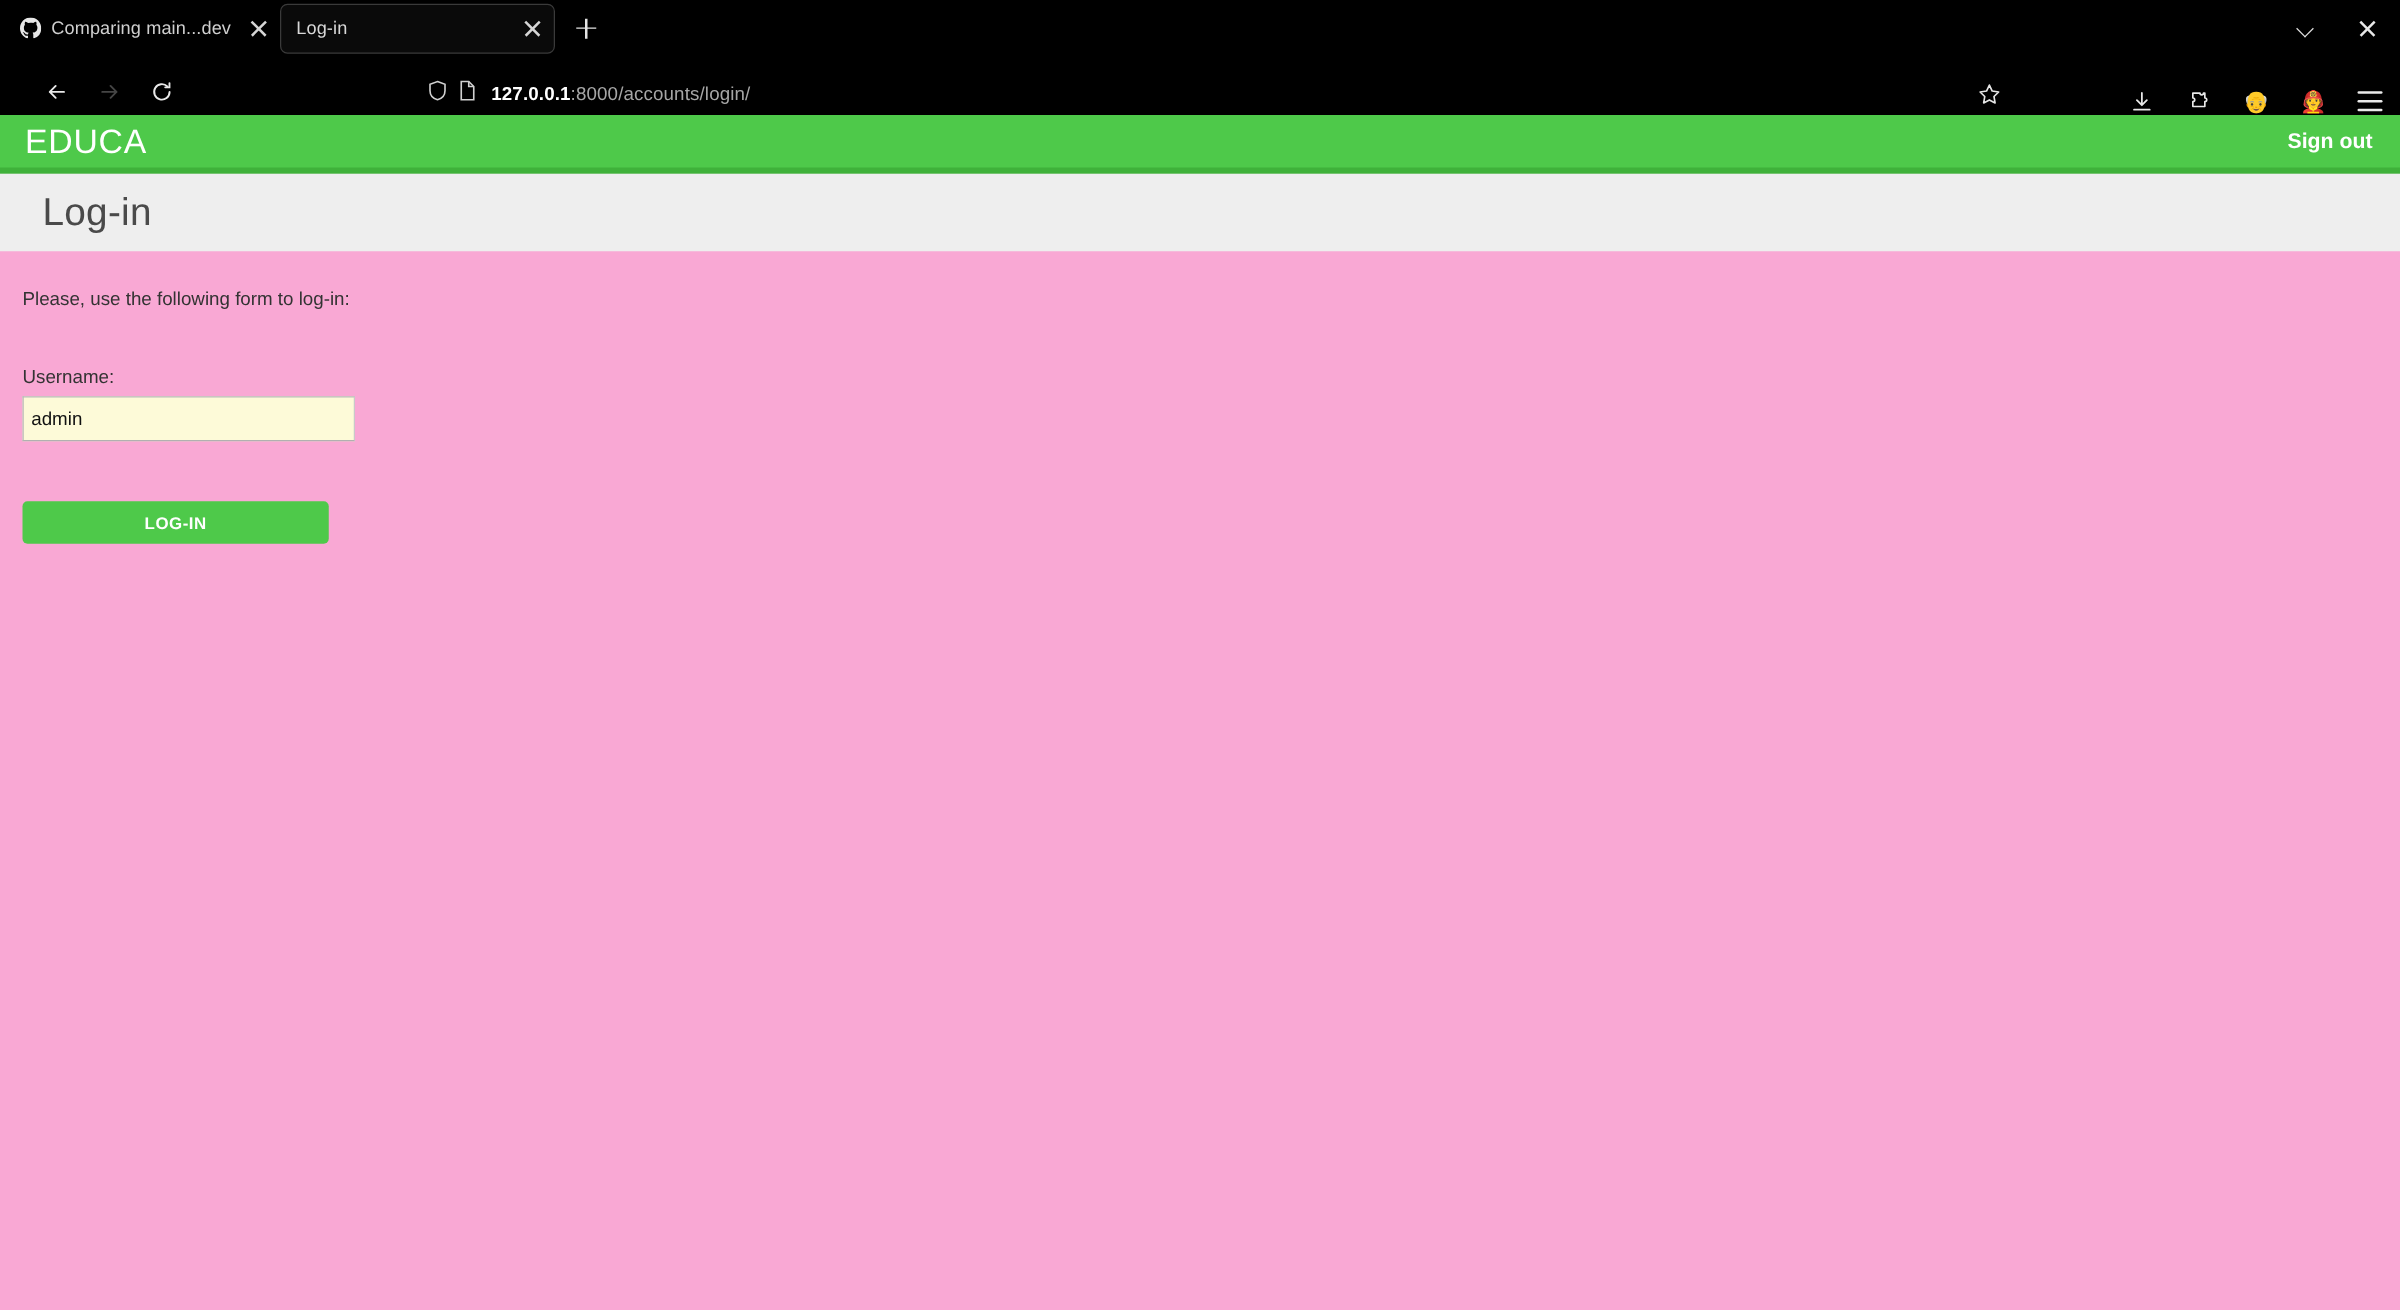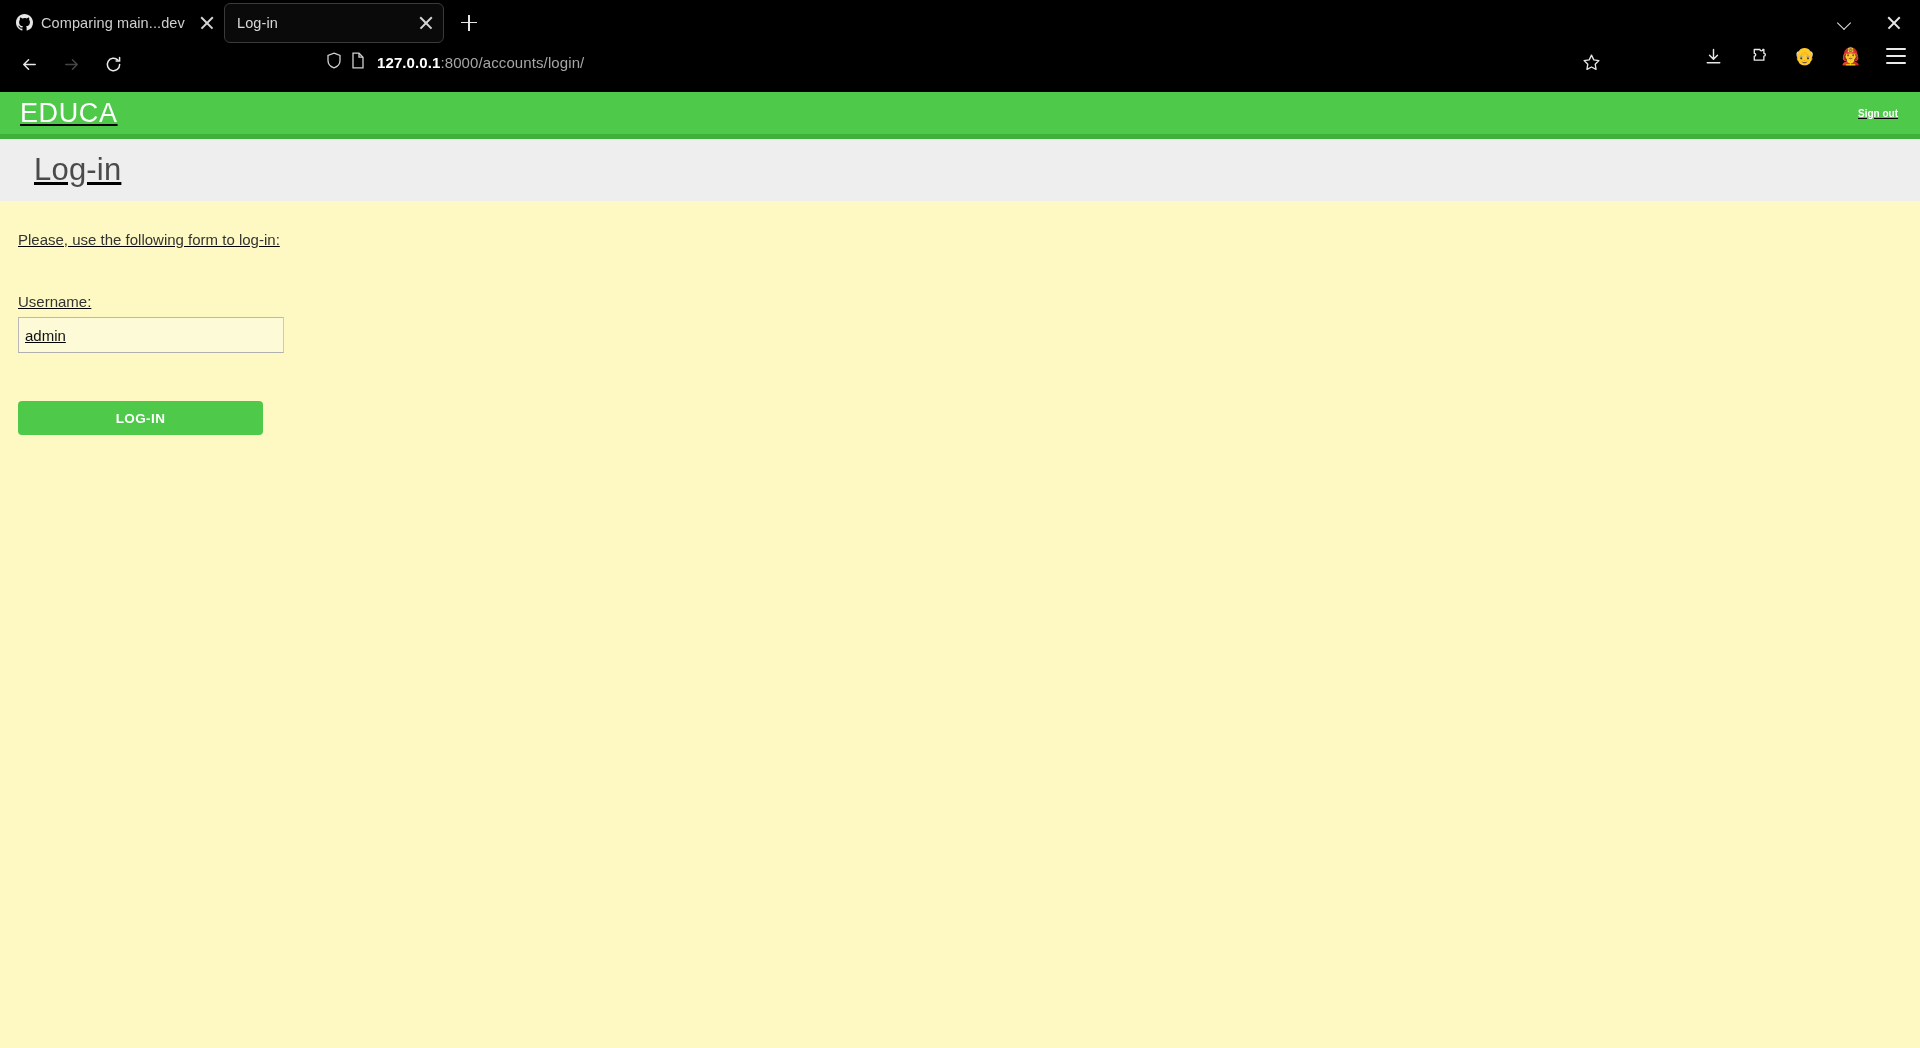--- a/index.html
+++ b/index.html
@@ -75,22 +75,22 @@
   .win-close { width: 16px; height: 16px; position: relative; }
   .win-close::before, .win-close::after {
     content: ""; position: absolute; left: 0; top: 7px;
     width: 16px; height: 1.7px; background: #e8e8e8;
   }
   .win-close::before { transform: rotate(45deg); }
   .win-close::after  { transform: rotate(-45deg); }
 
   
   .navbar {
-    height: 47px; display: flex; align-items: flex-start;
-    padding: 0 14px 0 10px; gap: 4px;
+    height: 47px; display: flex; align-items: flex-end;
+    padding: 0 14px 0 26px; gap: 4px;
   }
   .nav-btn {
     width: 38px; height: 38px; display: flex; align-items: center;
     justify-content: center; flex: 0 0 38px;
   }
   .nav-btn svg { display: block; }
   .nav-btn.disabled svg { opacity: .45; }
 
   .urlbar {
     flex: 1 1 auto; height: 34px; display: flex; align-items: center;
@@ -110,34 +110,34 @@
   .toolbar-right {
     display: flex; align-items: center; gap: 24px; padding-left: 90px;
   }
   .tb-icon { width: 22px; height: 22px; display: flex; align-items: center; justify-content: center; }
   .avatar-emoji { font-size: 17px; line-height: 1; }
   .hamburger { width: 20px; height: 16px; display: flex; flex-direction: column;
                justify-content: space-between; }
   .hamburger span { display: block; height: 2px; background: #eaeaea; border-radius: 1px; }
 
   
-  .viewport { flex: 1 1 auto; background: #fef9c3; overflow: hidden; text-decoration: underline; }
+  .viewport { flex: 1 1 auto; background: #f9a8d4; overflow: hidden; }
 
   .site-header {
     height: 47px; background: #4ec94a;
     border-bottom: 5px solid #3fb13a;
     display: flex; align-items: center; justify-content: space-between;
     padding: 0 22px 0 20px;
   }
   .brand {
     color: #ffffff; font-size: 27px; font-weight: 300;
     letter-spacing: .6px; line-height: 1;
   }
   .signout {
-    color: #ffffff; font-size: 10px; font-weight: bold; text-decoration: none; text-align: right;
+    color: #ffffff; font-size: 17px; font-weight: bold; text-decoration: none; text-align: right;
   }
 
   .page-band {
     background: #eeeeee; height: 62px; display: flex; align-items: center;
     padding-left: 34px;
   }
   .page-title {
     font-size: 31px; font-weight: 300; color: #4a4a4a; letter-spacing: .2px;
   }
 

